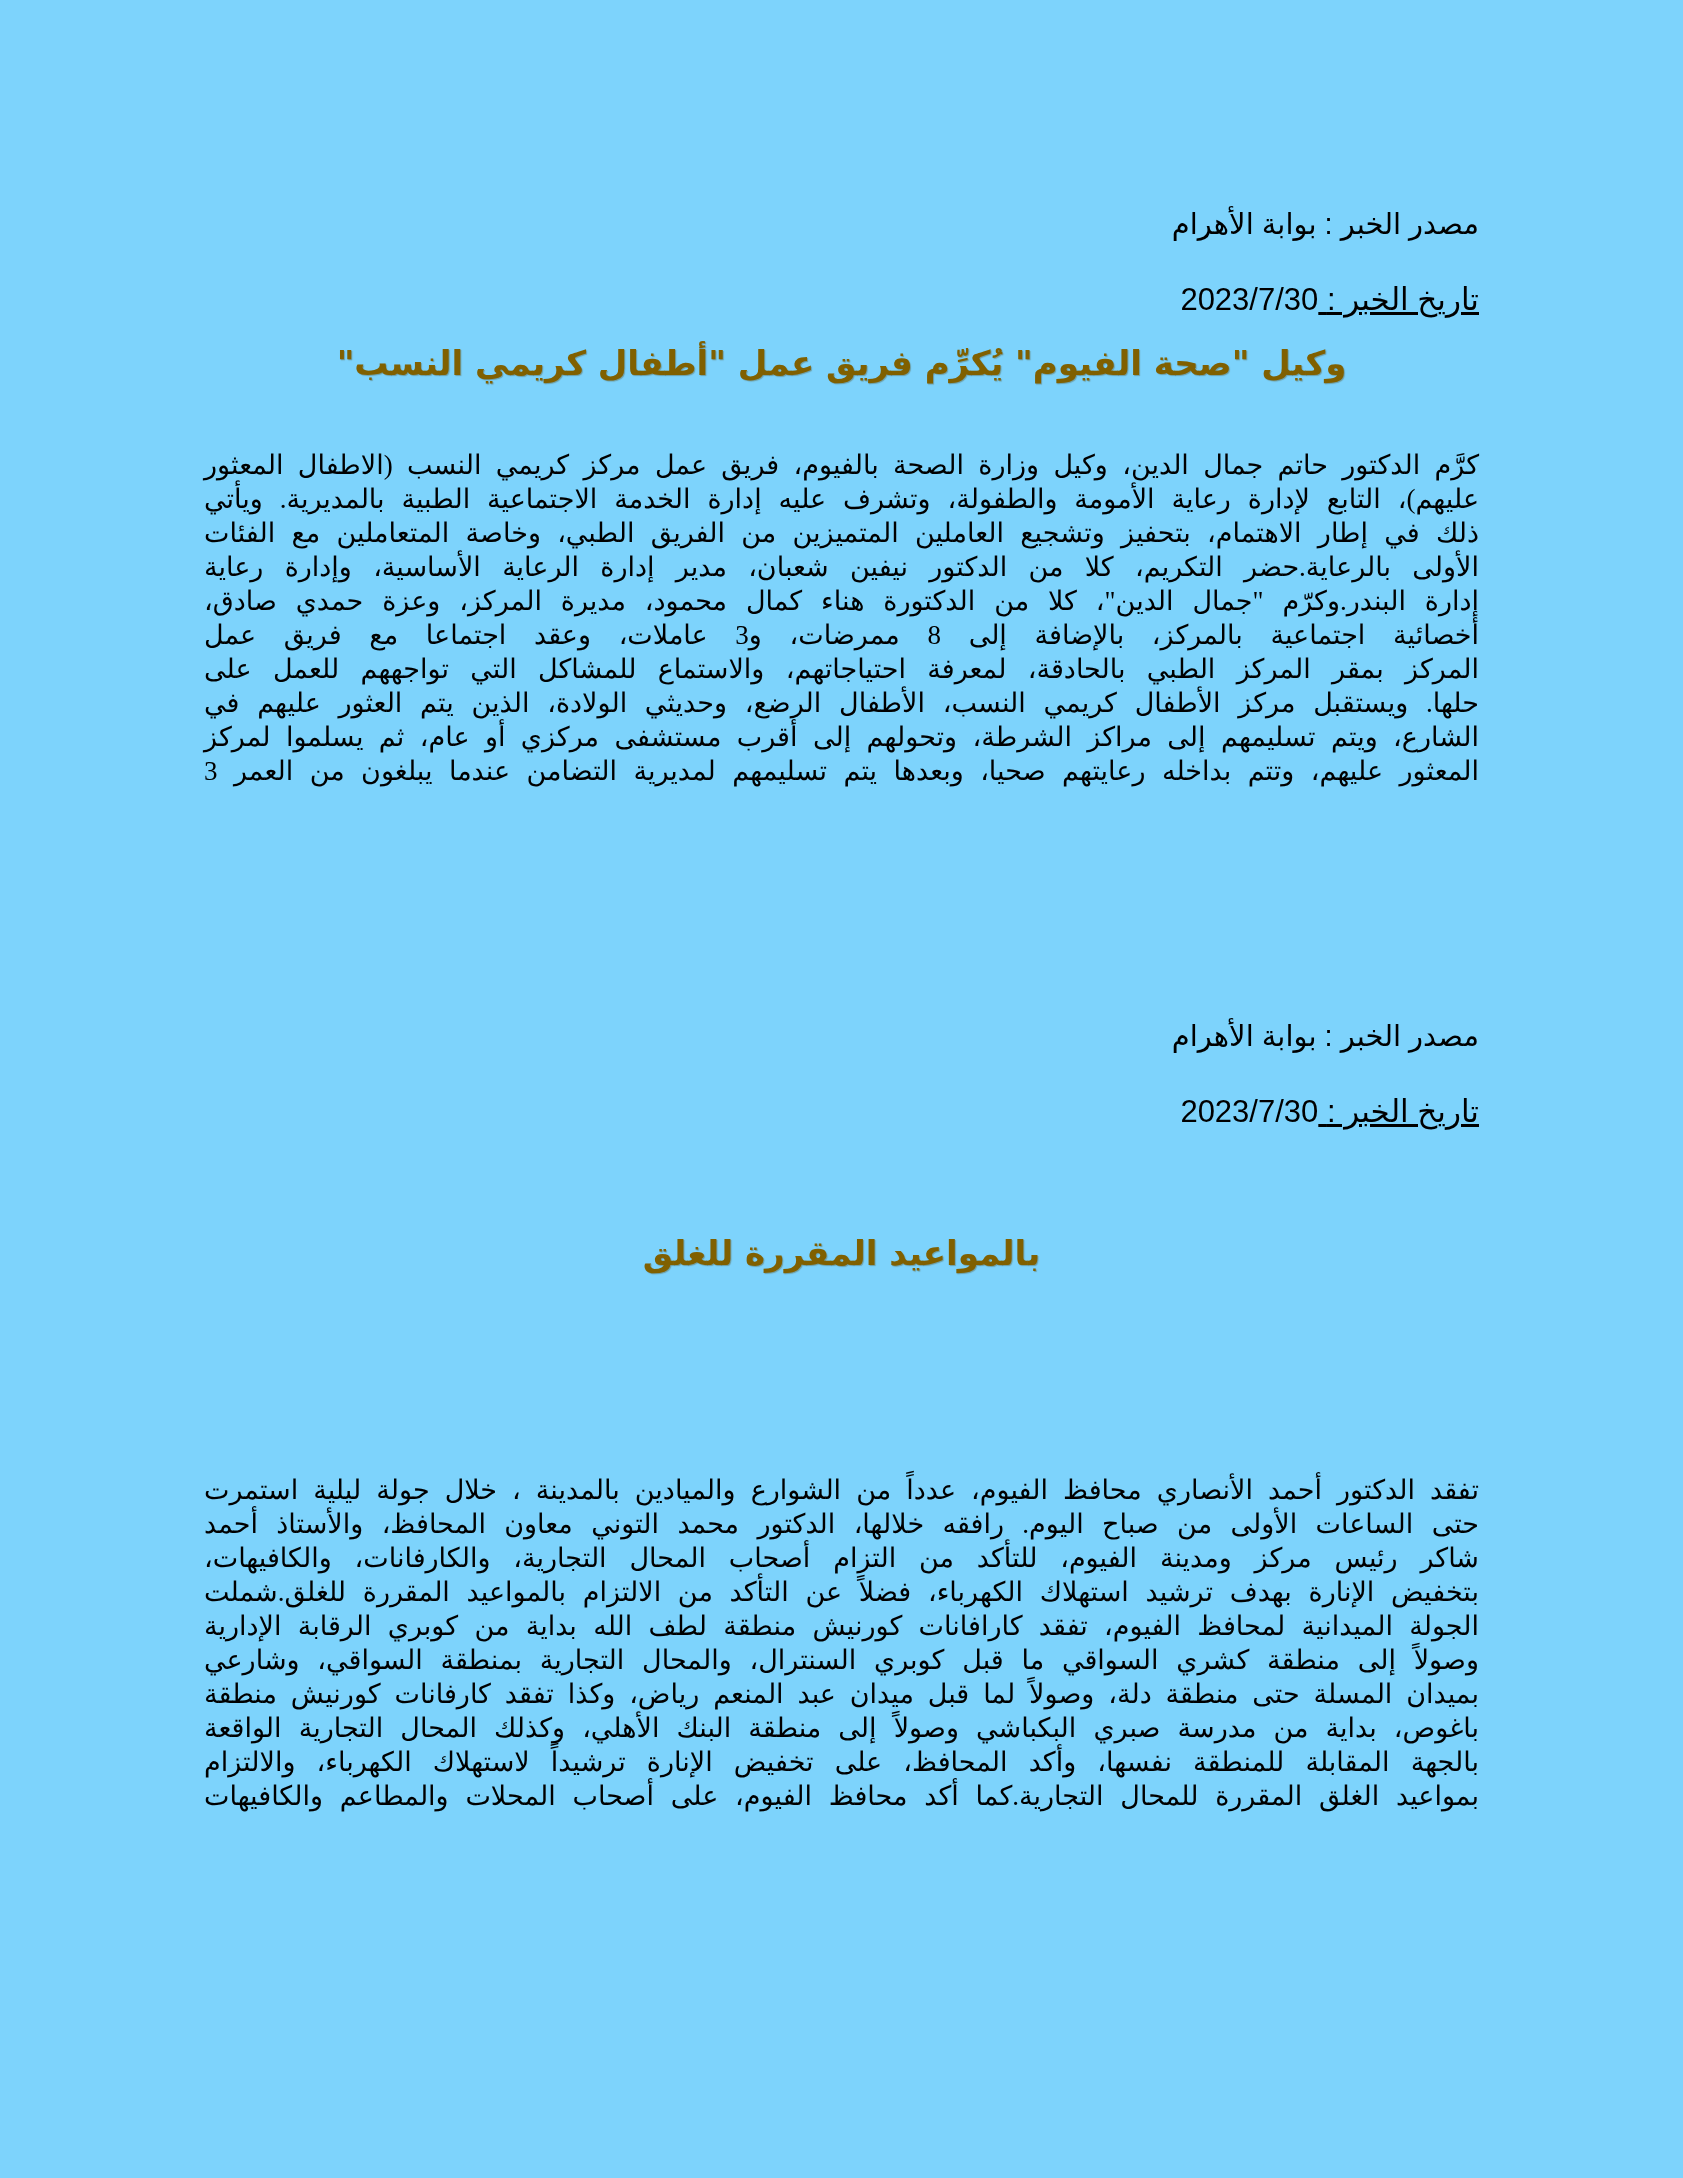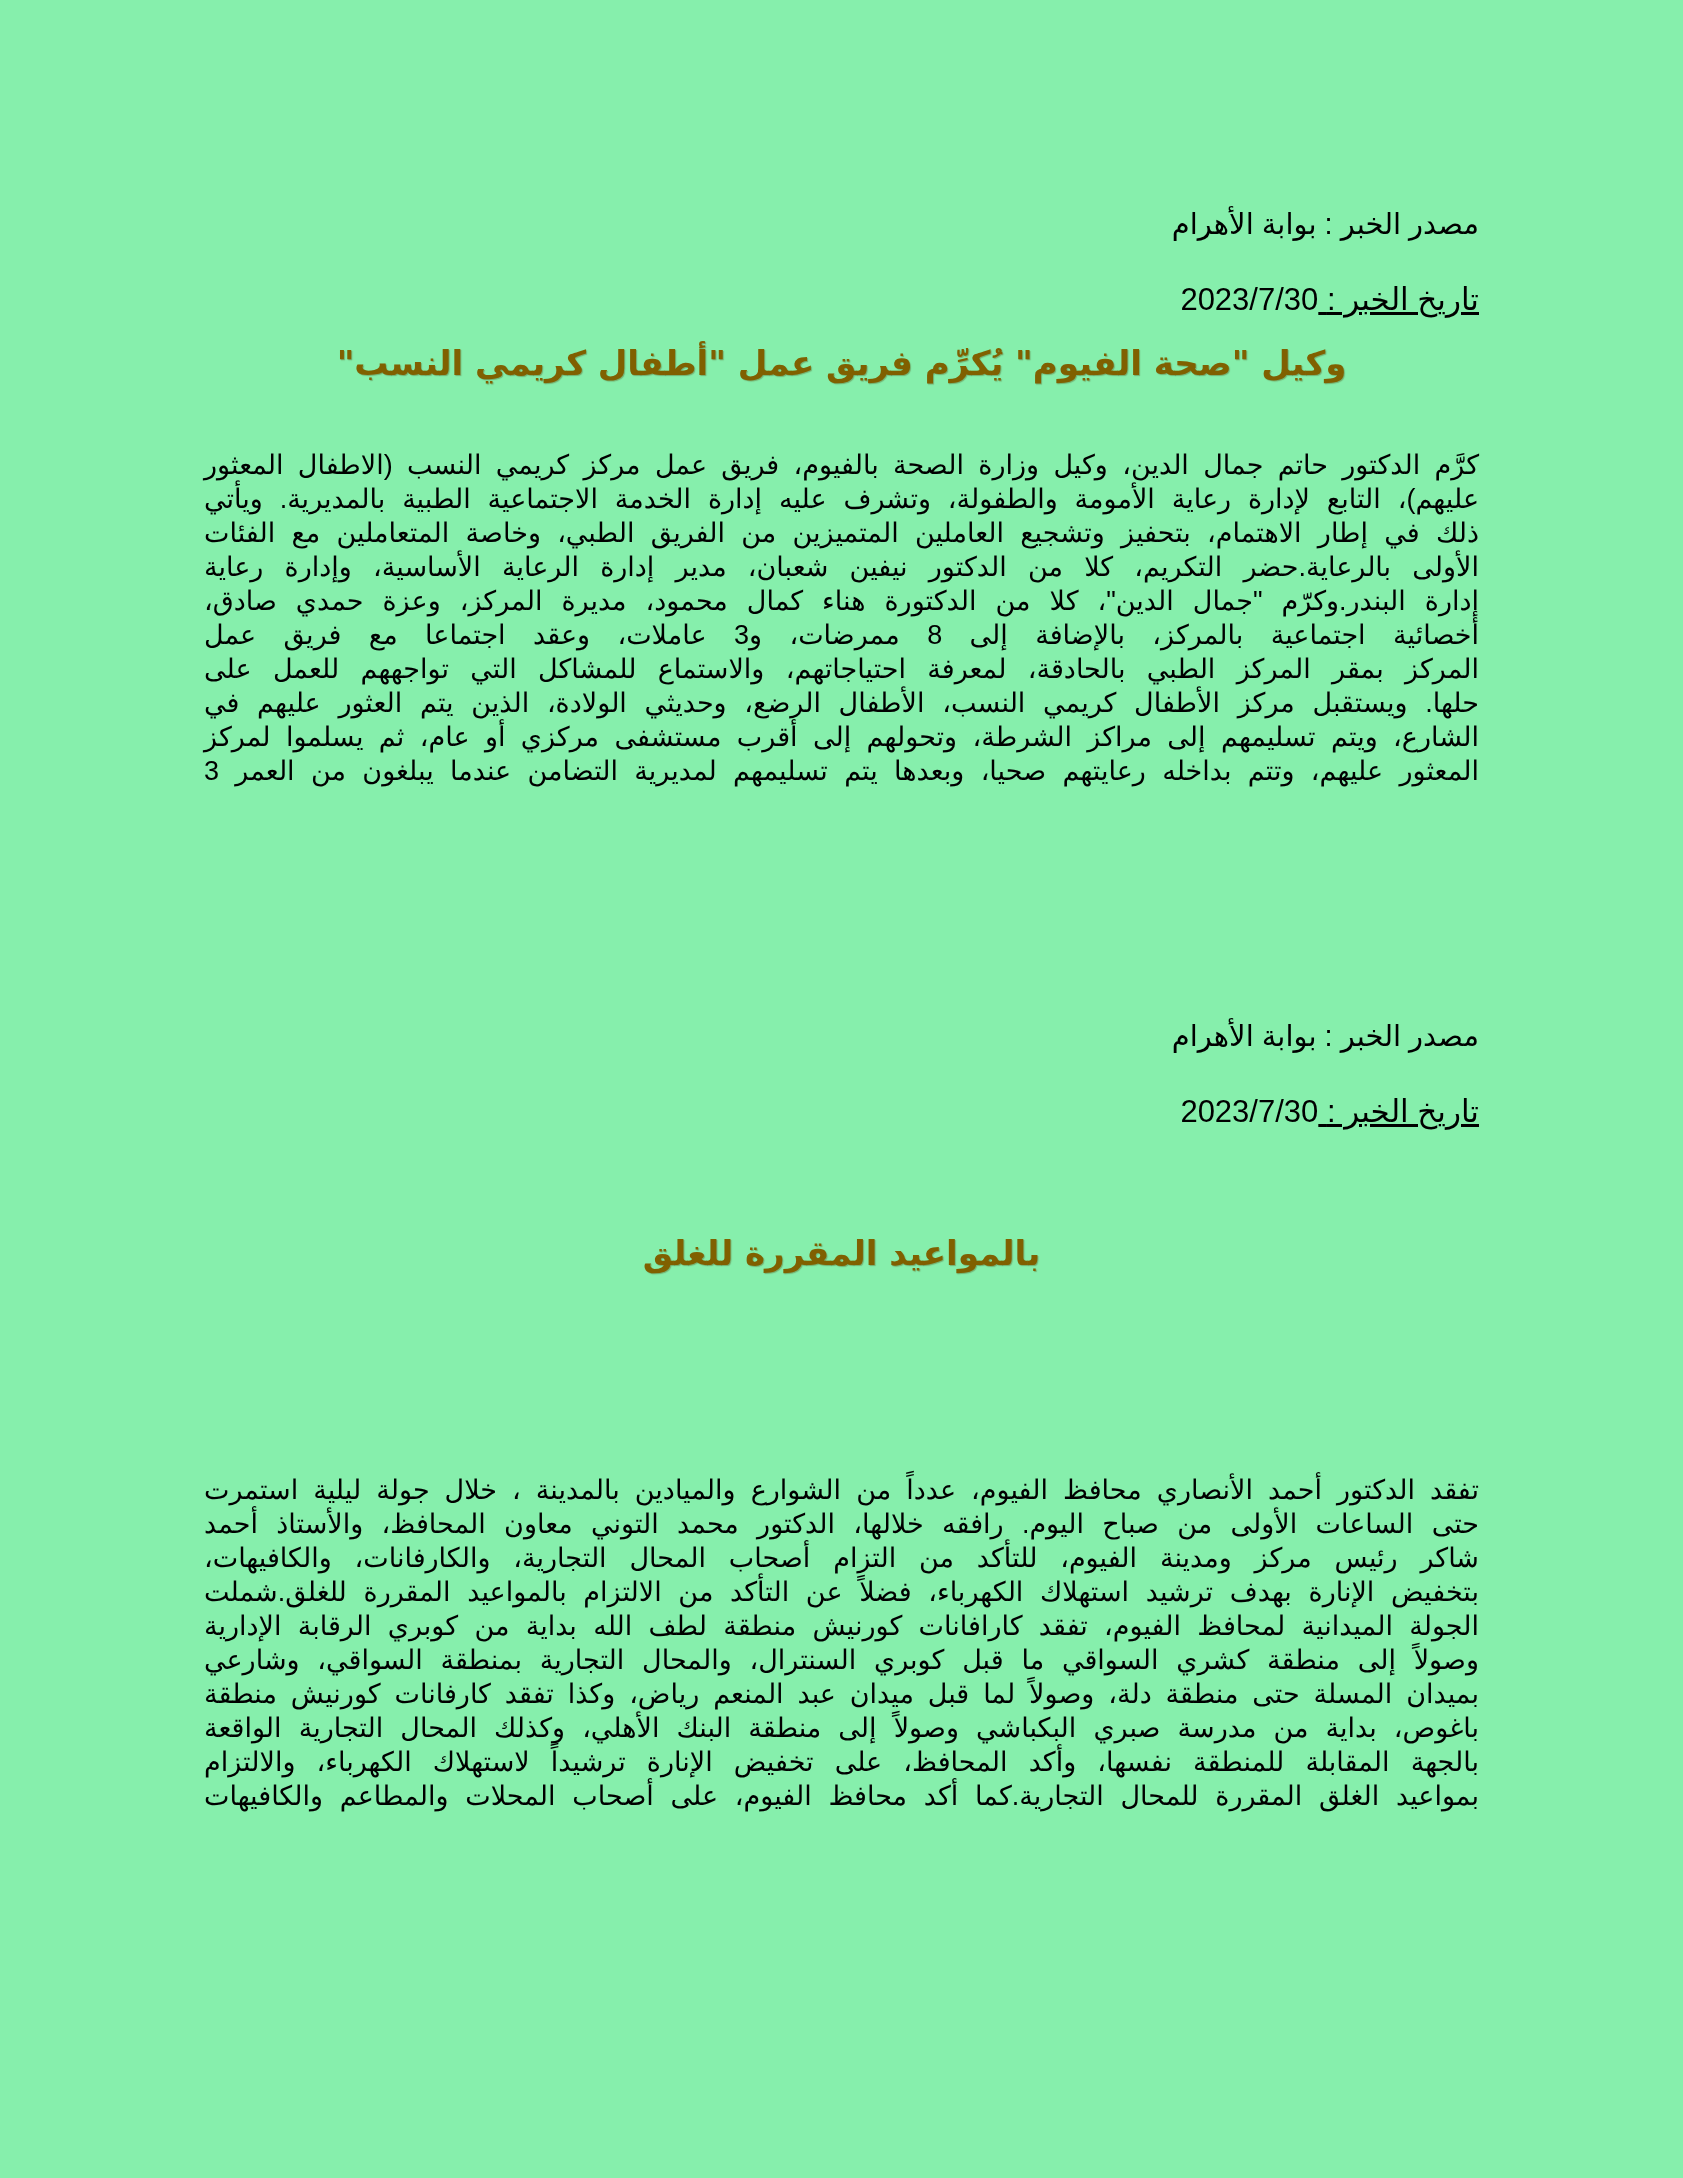--- a/index.html
+++ b/index.html
@@ -14,21 +14,21 @@
       overflow: hidden;
       font-family: "DejaVu Sans", "Liberation Sans", sans-serif;
       color: #000000;
     }
     .page {
       position: absolute;
       left: 0;
       top: 0;
       width: 1683px;
       height: 2178px;
-      background: #86efac;
+      background: #7dd3fc;
     }
     .content {
       position: absolute;
       right: 204px;
       width: 1275px;
       direction: rtl;
       text-align: right;
     }
     .meta-line {
       font-family: "Liberation Sans", "DejaVu Sans", sans-serif;
@@ -50,21 +50,21 @@
       font-family: "DejaVu Sans", "Liberation Sans", sans-serif;
       font-weight: bold;
       color: #806000;
       text-align: center;
       font-size: 34px;
       line-height: 48px;
       margin: 0;
       text-shadow: 1px 1px 1px rgba(80,60,0,0.35);
     }
     .body-text {
-      font-family: Liberation Sans, sans-serif;
+      font-family: Liberation Serif, serif;
       font-size: 27px;
       line-height: 34px;
       text-align: justify;
       text-align-last: right;
       margin: 0;
     }
     .body-text .line {
       display: block;
       text-align: justify;
       text-align-last: justify;

